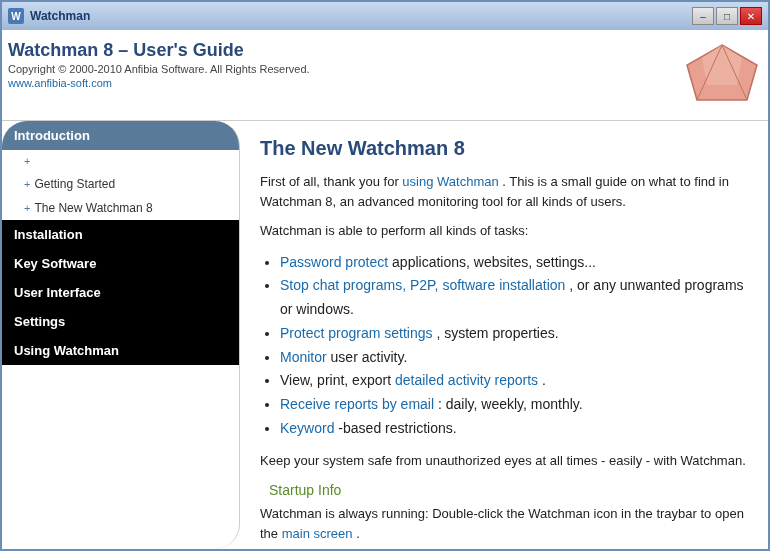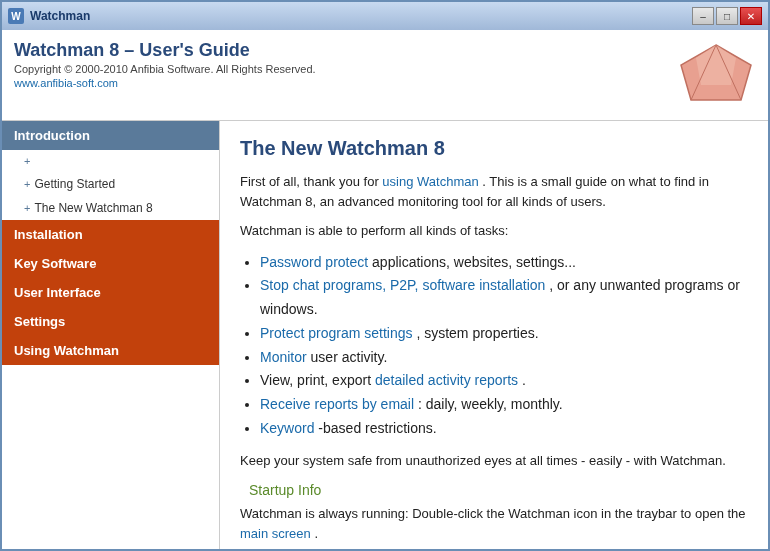--- a/index.html
+++ b/index.html
@@ -67,21 +67,21 @@
     }
     .titlebar-btn.close {
       background: linear-gradient(to bottom, #e85050, #c02020);
       color: white;
       border-color: #a00;
     }
 
     
     .header {
       background: #fff;
-      padding: 10px 12px;
+      padding: 10px 6px;
       border-bottom: 1px solid #ccc;
       display: flex;
       align-items: flex-start;
       justify-content: space-between;
       flex-shrink: 0;
     }
     .header-text h1 {
       font-size: 18px;
       color: #2a4a7a;
       font-weight: bold;
@@ -104,28 +104,29 @@
 
     
     .main-area {
       display: flex;
       flex: 1;
       overflow: hidden;
     }
 
     
     .sidebar {
-      width: 218px;
+      width: 238px;
       flex-shrink: 0;
       background: #fff;
       border-right: 1px solid #ccc;
       overflow-y: auto;
+      border-radius: 25px;
     }
     .sidebar-section {
-      background: #c2410c;
+      background: #000000;
       color: white;
       font-size: 13px;
       font-weight: bold;
       padding: 7px 12px;
       cursor: pointer;
     }
     .sidebar-section.active {
       background: #5a7a9a;
     }
     .sidebar-item {

